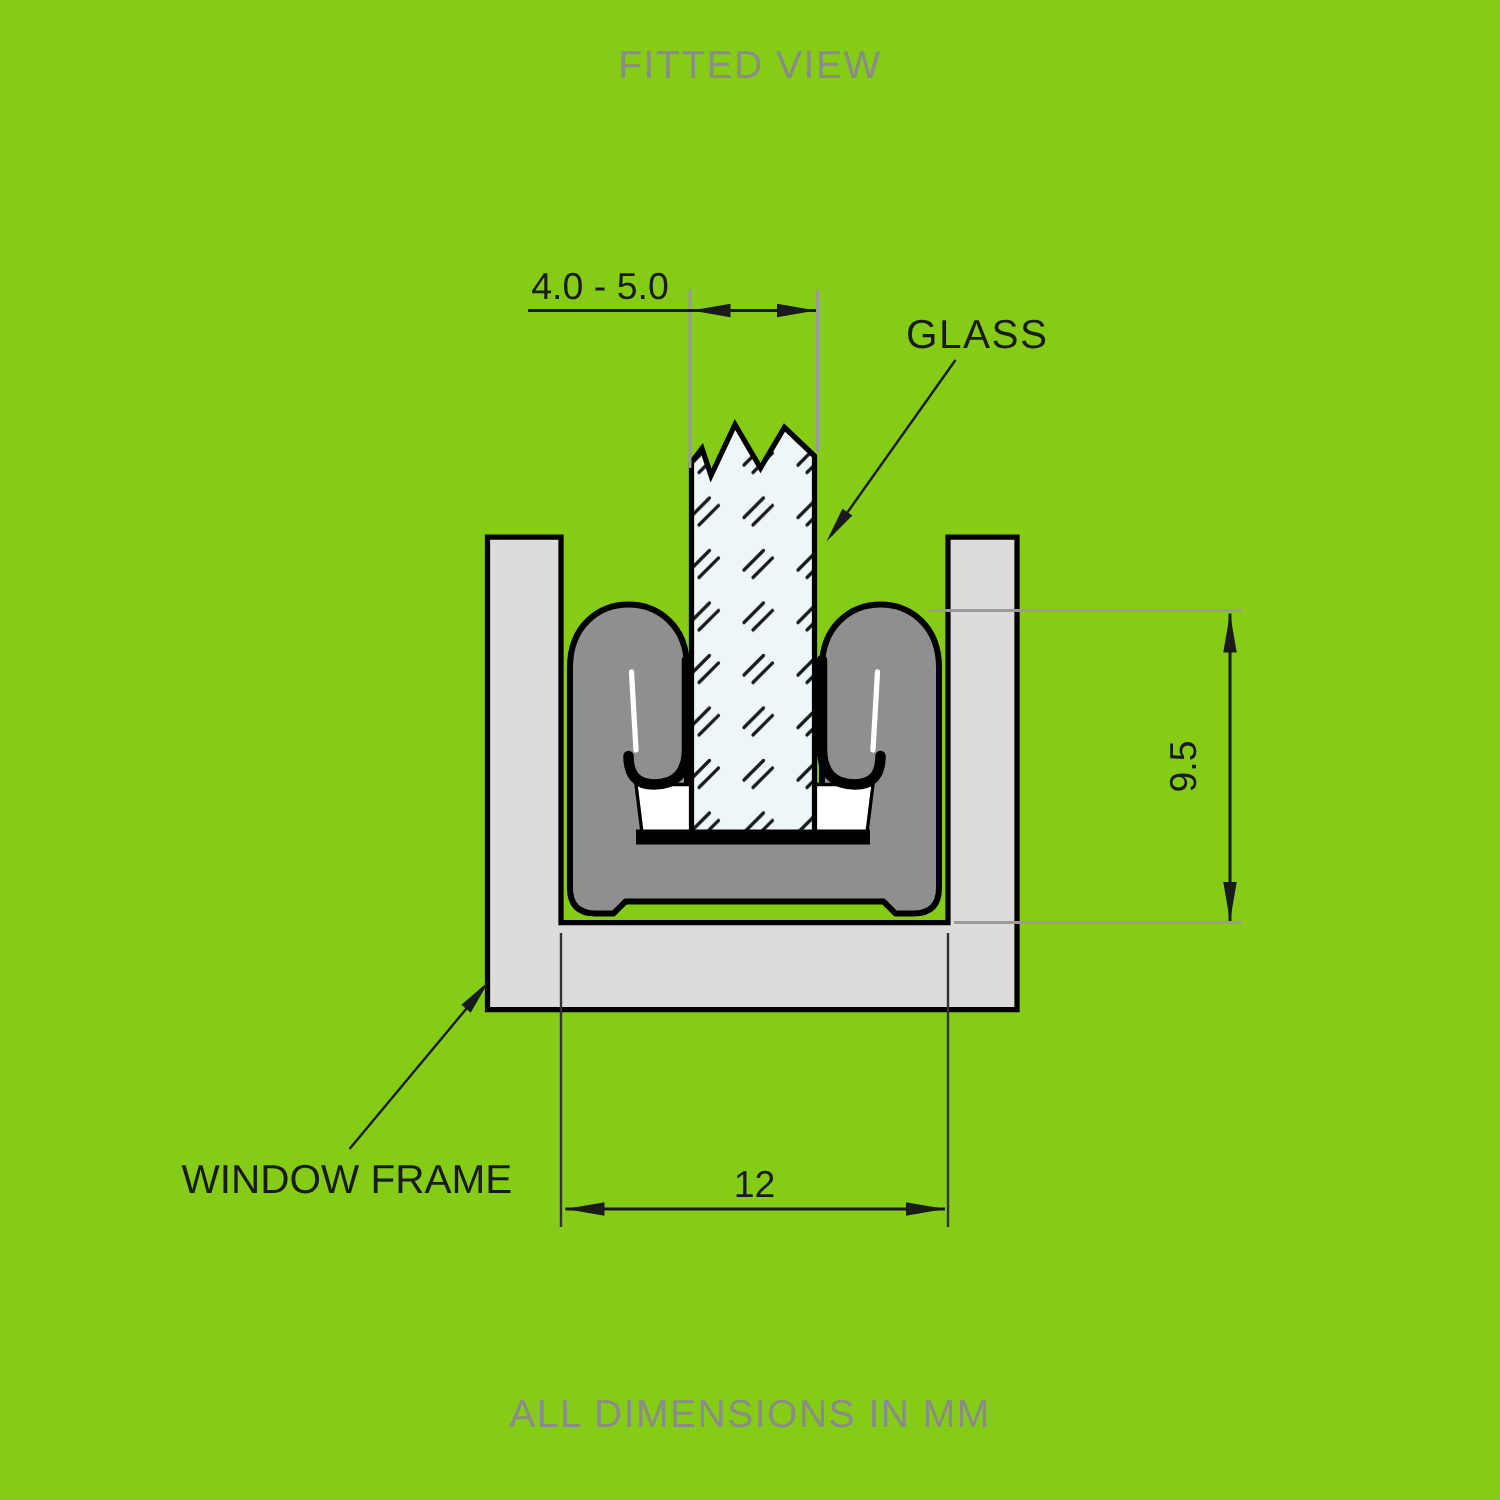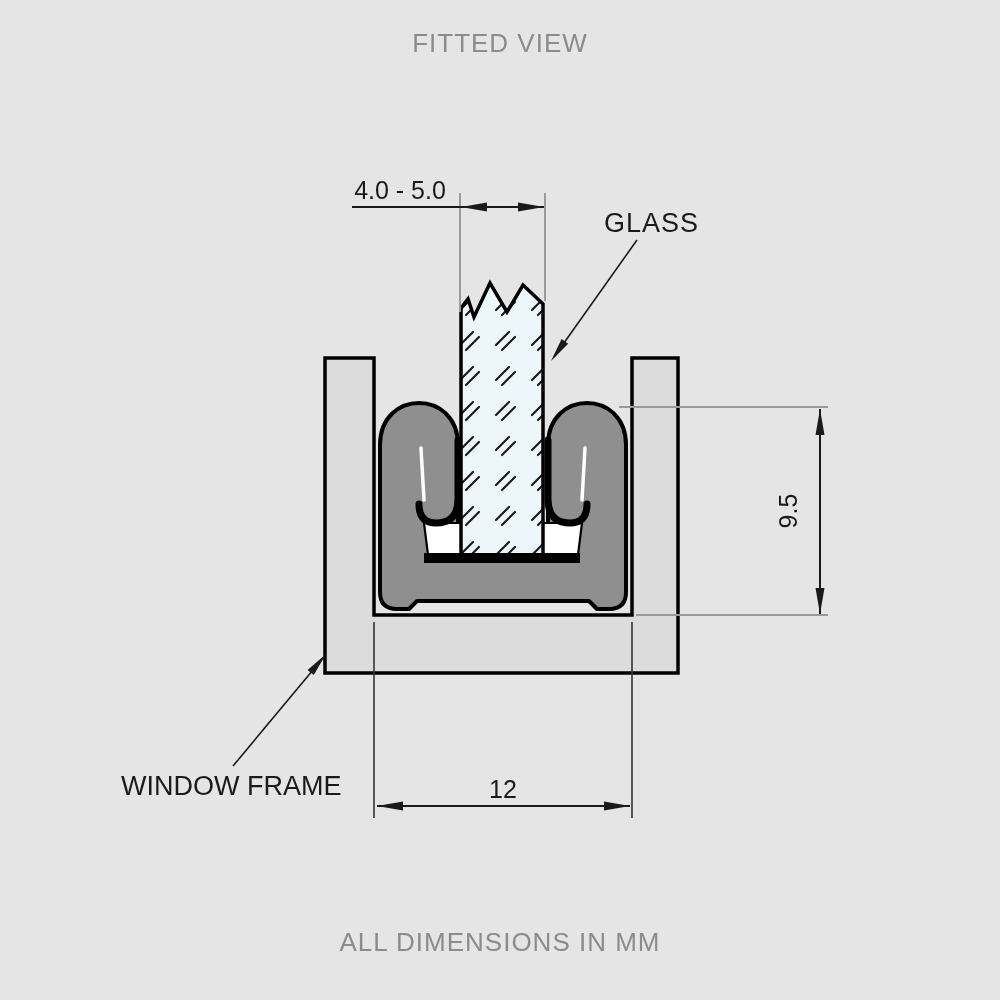--- a/index.html
+++ b/index.html
@@ -4,21 +4,21 @@
 <style>
   html, body {
     margin: 0;
     padding: 0;
     background: #ffffff;
   }
   .canvas {
     position: relative;
     width: 1000px;
     height: 1000px;
-    background: #e5e5e5;
+    background: #84cc16;
     font-family: "Liberation Sans", sans-serif;
     overflow: hidden;
   }
   svg text {
     font-family: "Liberation Sans", sans-serif;
   }
   .muted-text {
     font-size: 26px;
     fill: #8b8b8b;
     letter-spacing: 1px;

